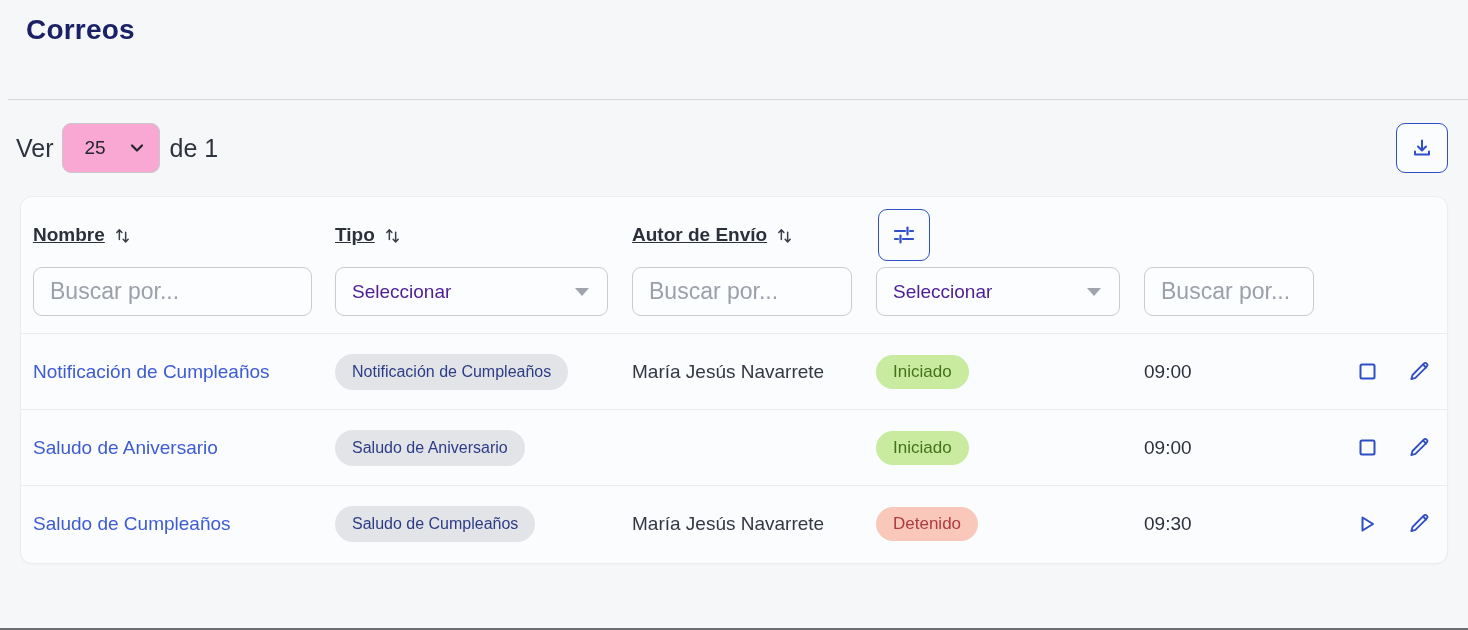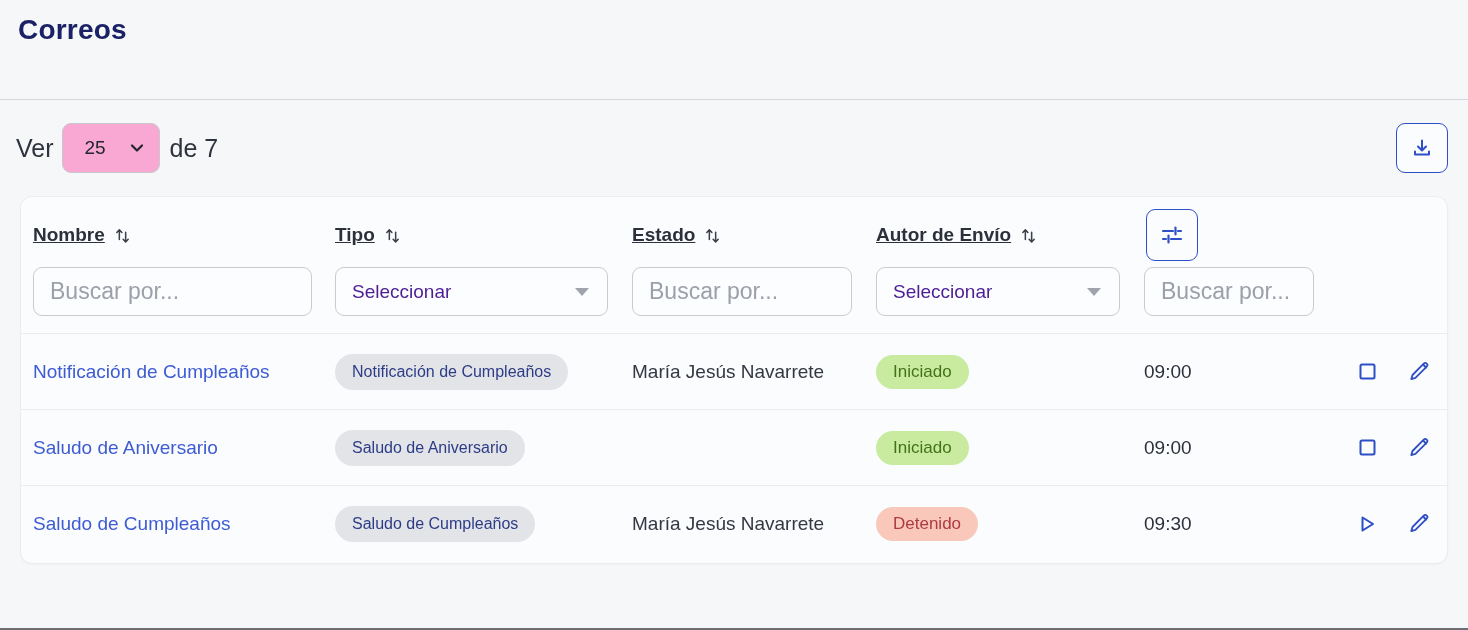--- a/index.html
+++ b/index.html
@@ -1,21 +1,21 @@
 <!DOCTYPE html>
 <html><head>
 <meta charset="utf-8">
 <style>
   * { margin:0; padding:0; box-sizing:border-box; }
   html,body { width:1468px; height:630px; overflow:hidden;
     font-family:"Liberation Sans","DejaVu Sans",sans-serif;
     background:#f6f7f9; color:#31353f; }
 
   
-  .topbar { height:100px; border-bottom:1px solid #d6d7db; padding:14px 0 0 18px; }
+  .topbar { height:100px; border-bottom:1px solid #d6d7db; padding:14px 0 0 18px;margin-left:8px; }
   .page-title { font-size:28px; font-weight:700; color:#1b2166; letter-spacing:.2px; }
 
   
   .toolbar { height:96px; display:flex; align-items:center; padding:0 20px 0 16px; }
   .ver-label, .total-label { font-size:25px; color:#2f333d; }
   .pagesize { width:98px; height:50px; background:#f9a8d4; border:1px solid #c6c8cc;
     border-radius:9px; margin:0 10px 0 8px; display:flex; align-items:center;
     padding:0 14px 0 22px; cursor:pointer; justify-content:space-between; }
   .pagesize .val { font-size:19px; color:#23262e; }
   .chev { width:16px; height:16px; }
@@ -83,47 +83,41 @@
 </div>
 
 <div class="toolbar">
   <span class="ver-label">Ver</span>
   <div class="pagesize">
     <span class="val">25</span>
     <svg class="chev" viewBox="0 0 16 16">
       <path d="M3 5.5 L8 10.5 L13 5.5" fill="none" stroke="#23262e" stroke-width="2.2" stroke-linecap="round" stroke-linejoin="round"></path>
     </svg>
   </div>
-  <span class="total-label">de 7</span>
+  <span class="total-label">de 1</span>
   <div class="spacer"></div>
   <button class="icon-btn">
     <svg width="24" height="24" viewBox="0 0 24 24">
       <path d="M12 4.5 V14 M8 10.5 L12 14.5 L16 10.5" fill="none" stroke="#2e4fc5" stroke-width="2" stroke-linecap="round" stroke-linejoin="round"></path>
       <path d="M5 15.5 V18.5 H19 V15.5" fill="none" stroke="#2e4fc5" stroke-width="2" stroke-linecap="round" stroke-linejoin="round"></path>
     </svg>
   </button>
 </div>
 
 <div class="card">
 
   <div class="grid head-row">
     <div class="hcell c1">
       <span>Nombre</span>
       <svg class="sort-icon" viewBox="0 0 17 20">
           <use href="#sort-arrows"></use>
         </svg>
     </div>
     <div class="hcell">
       <span>Tipo</span>
-      <svg class="sort-icon" viewBox="0 0 17 20">
-          <use href="#sort-arrows"></use>
-        </svg>
-    </div>
-    <div class="hcell">
-      <span>Estado</span>
       <svg class="sort-icon" viewBox="0 0 17 20">
           <use href="#sort-arrows"></use>
         </svg>
     </div>
     <div class="hcell">
       <span>Autor de Envío</span>
       <svg class="sort-icon" viewBox="0 0 17 20">
           <use href="#sort-arrows"></use>
         </svg>
     </div>

